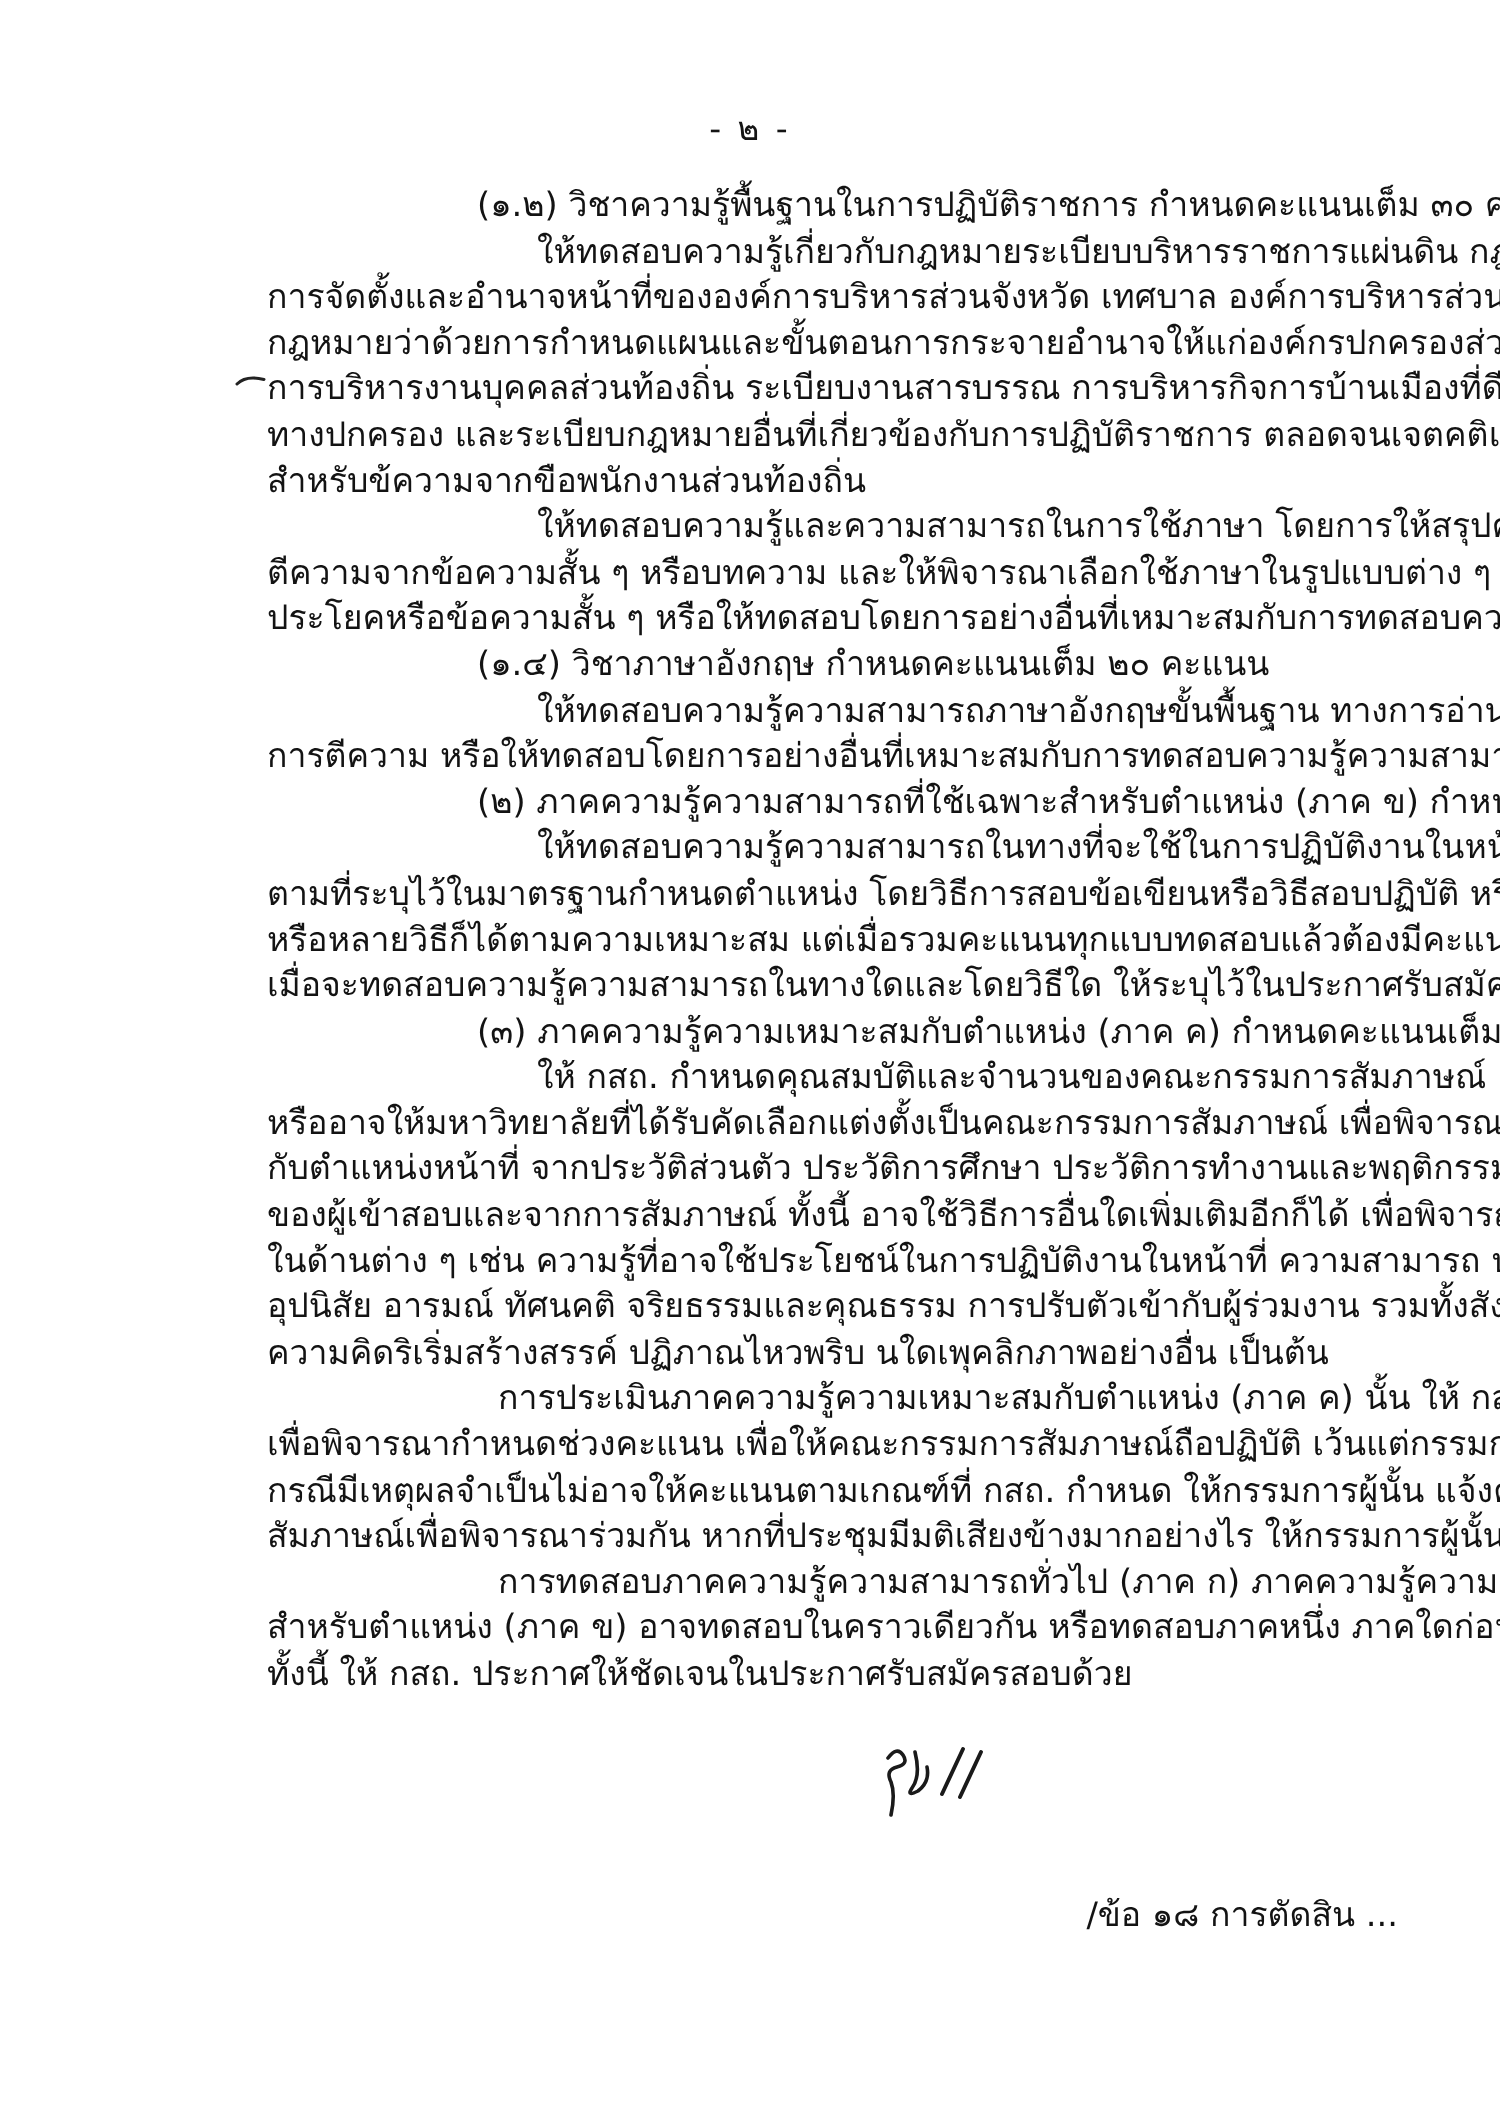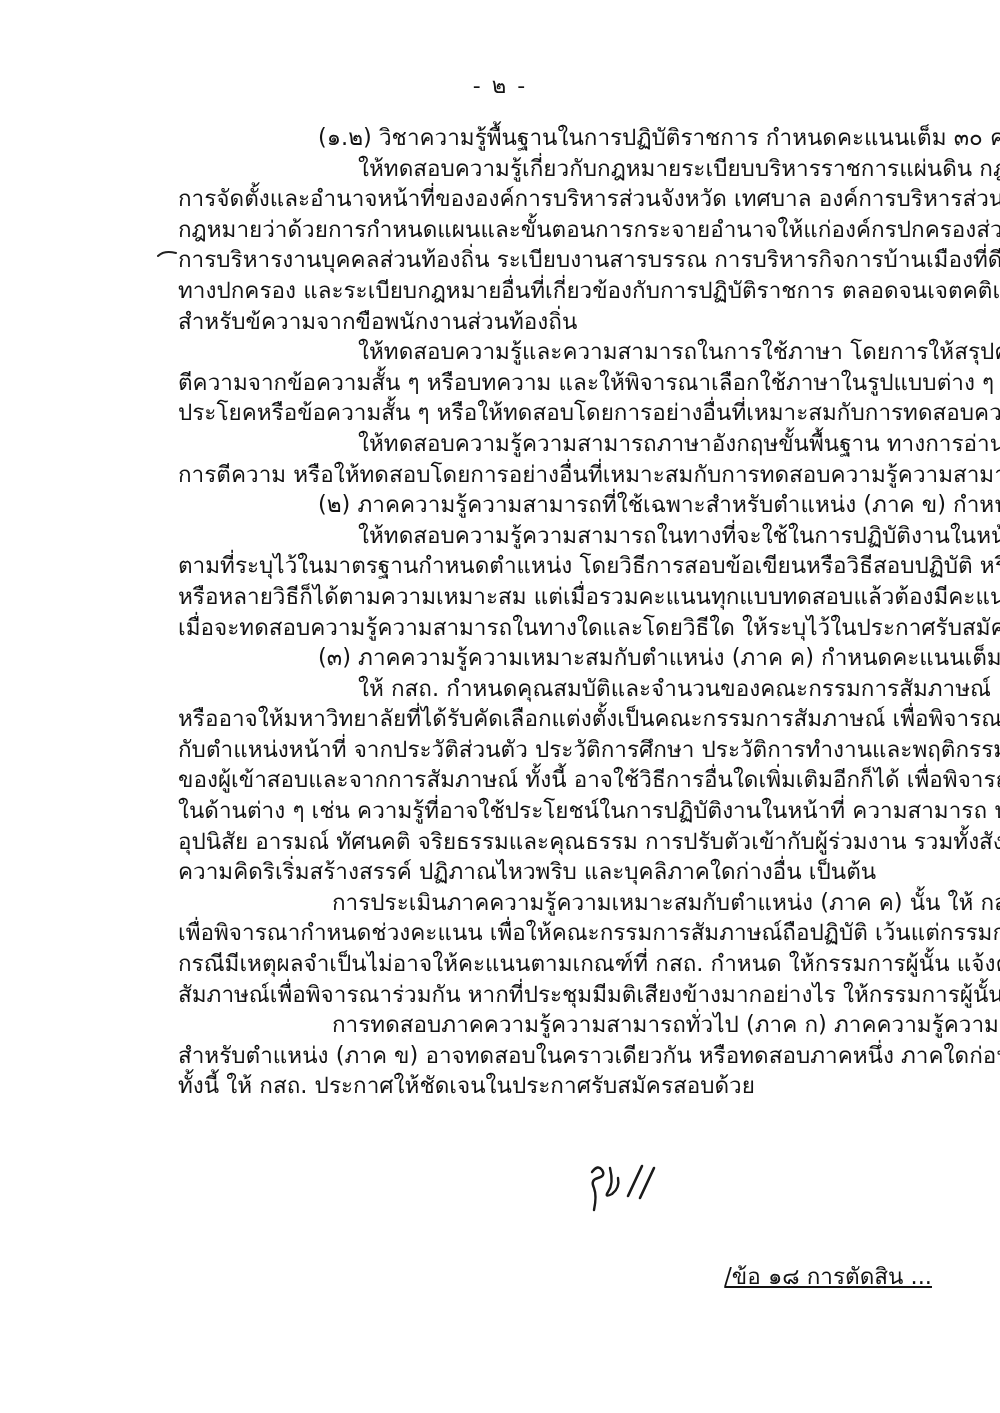--- a/index.html
+++ b/index.html
@@ -40,21 +40,20 @@
   }
   .ind-1 { padding-left: 140px; }   
   .ind-2 { padding-left: 180px; }   
   .ind-3 { padding-left: 154px; }   
   .footer-note {
     position: absolute;
     top: 1258px;
     right: 68px;
     font-size: 22.5px;
     color: #131313;
-    text-decoration: underline;
   }
   .margin-mark {
     position: absolute;
     top: 246px;
     left: 156px;
   }
   .handwritten-mark {
     position: absolute;
     top: 1158px;
     left: 584px;
@@ -77,35 +76,36 @@
     <div class="line ind-1">(๑.๒) วิชาความรู้พื้นฐานในการปฏิบัติราชการ กำหนดคะแนนเต็ม ๓๐ คะแนน</div>
     <div class="line ind-2">ให้ทดสอบความรู้เกี่ยวกับกฎหมายระเบียบบริหารราชการแผ่นดิน กฎหมายว่าด้วย</div>
     <div class="line">การจัดตั้งและอำนาจหน้าที่ขององค์การบริหารส่วนจังหวัด เทศบาล องค์การบริหารส่วนตำบล และเมืองพัทยา</div>
     <div class="line">กฎหมายว่าด้วยการกำหนดแผนและขั้นตอนการกระจายอำนาจให้แก่องค์กรปกครองส่วนท้องถิ่น กฎหมายว่าด้วย</div>
     <div class="line">การบริหารงานบุคคลส่วนท้องถิ่น ระเบียบงานสารบรรณ การบริหารกิจการบ้านเมืองที่ดี วิธีปฏิบัติราชการ</div>
     <div class="line">ทางปกครอง และระเบียบกฎหมายอื่นที่เกี่ยวข้องกับการปฏิบัติราชการ ตลอดจนเจตคติและจริยธรรม</div>
     <div class="line">สำหรับข้ความจากขือพนักงานส่วนท้องถิ่น</div>
     <div class="line ind-2">ให้ทดสอบความรู้และความสามารถในการใช้ภาษา โดยการให้สรุปความและหรือ</div>
     <div class="line">ตีความจากข้อความสั้น ๆ หรือบทความ และให้พิจารณาเลือกใช้ภาษาในรูปแบบต่าง ๆ จากคำ หรือกลุ่มคำ</div>
     <div class="line">ประโยคหรือข้อความสั้น ๆ หรือให้ทดสอบโดยการอย่างอื่นที่เหมาะสมกับการทดสอบความรู้ความสามารถดังกล่าว</div>
+    <div class="line ind-1">(๑.๔) วิชาภาษาอังกฤษ กำหนดคะแนนเต็ม ๒๐ คะแนน</div>
     <div class="line ind-2">ให้ทดสอบความรู้ความสามารถภาษาอังกฤษขั้นพื้นฐาน ทางการอ่าน การสรุปความ</div>
     <div class="line">การตีความ หรือให้ทดสอบโดยการอย่างอื่นที่เหมาะสมกับการทดสอบความรู้ความสามารถดังกล่าว</div>
     <div class="line ind-1">(๒) ภาคความรู้ความสามารถที่ใช้เฉพาะสำหรับตำแหน่ง (ภาค ข) กำหนดคะแนนเต็ม ๑๐๐ คะแนน</div>
     <div class="line ind-2">ให้ทดสอบความรู้ความสามารถในทางที่จะใช้ในการปฏิบัติงานในหน้าที่โดยเฉพาะ</div>
     <div class="line">ตามที่ระบุไว้ในมาตรฐานกำหนดตำแหน่ง โดยวิธีการสอบข้อเขียนหรือวิธีสอบปฏิบัติ หรือวิธีอื่นใดวิธีหนึ่ง</div>
     <div class="line">หรือหลายวิธีก็ได้ตามความเหมาะสม แต่เมื่อรวมคะแนนทุกแบบทดสอบแล้วต้องมีคะแนนเต็ม ๑๐๐ คะแนน</div>
     <div class="line">เมื่อจะทดสอบความรู้ความสามารถในทางใดและโดยวิธีใด ให้ระบุไว้ในประกาศรับสมัครสอบด้วย</div>
     <div class="line ind-1">(๓) ภาคความรู้ความเหมาะสมกับตำแหน่ง (ภาค ค) กำหนดคะแนนเต็ม ๑๐๐ คะแนน</div>
     <div class="line ind-2">ให้ กสถ. กำหนดคุณสมบัติและจำนวนของคณะกรรมการสัมภาษณ์ และให้ กสถ.</div>
     <div class="line">หรืออาจให้มหาวิทยาลัยที่ได้รับคัดเลือกแต่งตั้งเป็นคณะกรรมการสัมภาษณ์ เพื่อพิจารณาความเหมาะสม</div>
     <div class="line">กับตำแหน่งหน้าที่ จากประวัติส่วนตัว ประวัติการศึกษา ประวัติการทำงานและพฤติกรรมที่ปรากฏทางอื่น</div>
     <div class="line">ของผู้เข้าสอบและจากการสัมภาษณ์ ทั้งนี้ อาจใช้วิธีการอื่นใดเพิ่มเติมอีกก็ได้ เพื่อพิจารณาความเหมาะสม</div>
     <div class="line">ในด้านต่าง ๆ เช่น ความรู้ที่อาจใช้ประโยชน์ในการปฏิบัติงานในหน้าที่ ความสามารถ ประสบการณ์ ท่วงทีวาจา</div>
     <div class="line">อุปนิสัย อารมณ์ ทัศนคติ จริยธรรมและคุณธรรม การปรับตัวเข้ากับผู้ร่วมงาน รวมทั้งสังคมและสิ่งแวดล้อม</div>
-    <div class="line">ความคิดริเริ่มสร้างสรรค์ ปฏิภาณไหวพริบ และบุคลิภาคใดก่างอื่น เป็นต้น</div>
+    <div class="line">ความคิดริเริ่มสร้างสรรค์ ปฏิภาณไหวพริบ นใดเพุคลิกภาพอย่างอื่น เป็นต้น</div>
     <div class="line ind-3">การประเมินภาคความรู้ความเหมาะสมกับตำแหน่ง (ภาค ค) นั้น ให้ กสถ. ประชุม</div>
     <div class="line">เพื่อพิจารณากำหนดช่วงคะแนน เพื่อให้คณะกรรมการสัมภาษณ์ถือปฏิบัติ เว้นแต่กรรมการผู้หนึ่งผู้ใดเห็นว่า</div>
     <div class="line">กรณีมีเหตุผลจำเป็นไม่อาจให้คะแนนตามเกณฑ์ที่ กสถ. กำหนด ให้กรรมการผู้นั้น แจ้งคณะกรรมการ</div>
     <div class="line">สัมภาษณ์เพื่อพิจารณาร่วมกัน หากที่ประชุมมีมติเสียงข้างมากอย่างไร ให้กรรมการผู้นั้นถือปฏิบัติไปตามนั้น</div>
     <div class="line ind-3">การทดสอบภาคความรู้ความสามารถทั่วไป (ภาค ก) ภาคความรู้ความสามารถที่ใช้เฉพาะ</div>
     <div class="line">สำหรับตำแหน่ง (ภาค ข) อาจทดสอบในคราวเดียวกัน หรือทดสอบภาคหนึ่ง ภาคใดก่อนก็ได้ตามความเหมาะสม</div>
     <div class="line">ทั้งนี้ ให้ กสถ. ประกาศให้ชัดเจนในประกาศรับสมัครสอบด้วย</div>
   </div>
 
   <span class="handwritten-mark">

